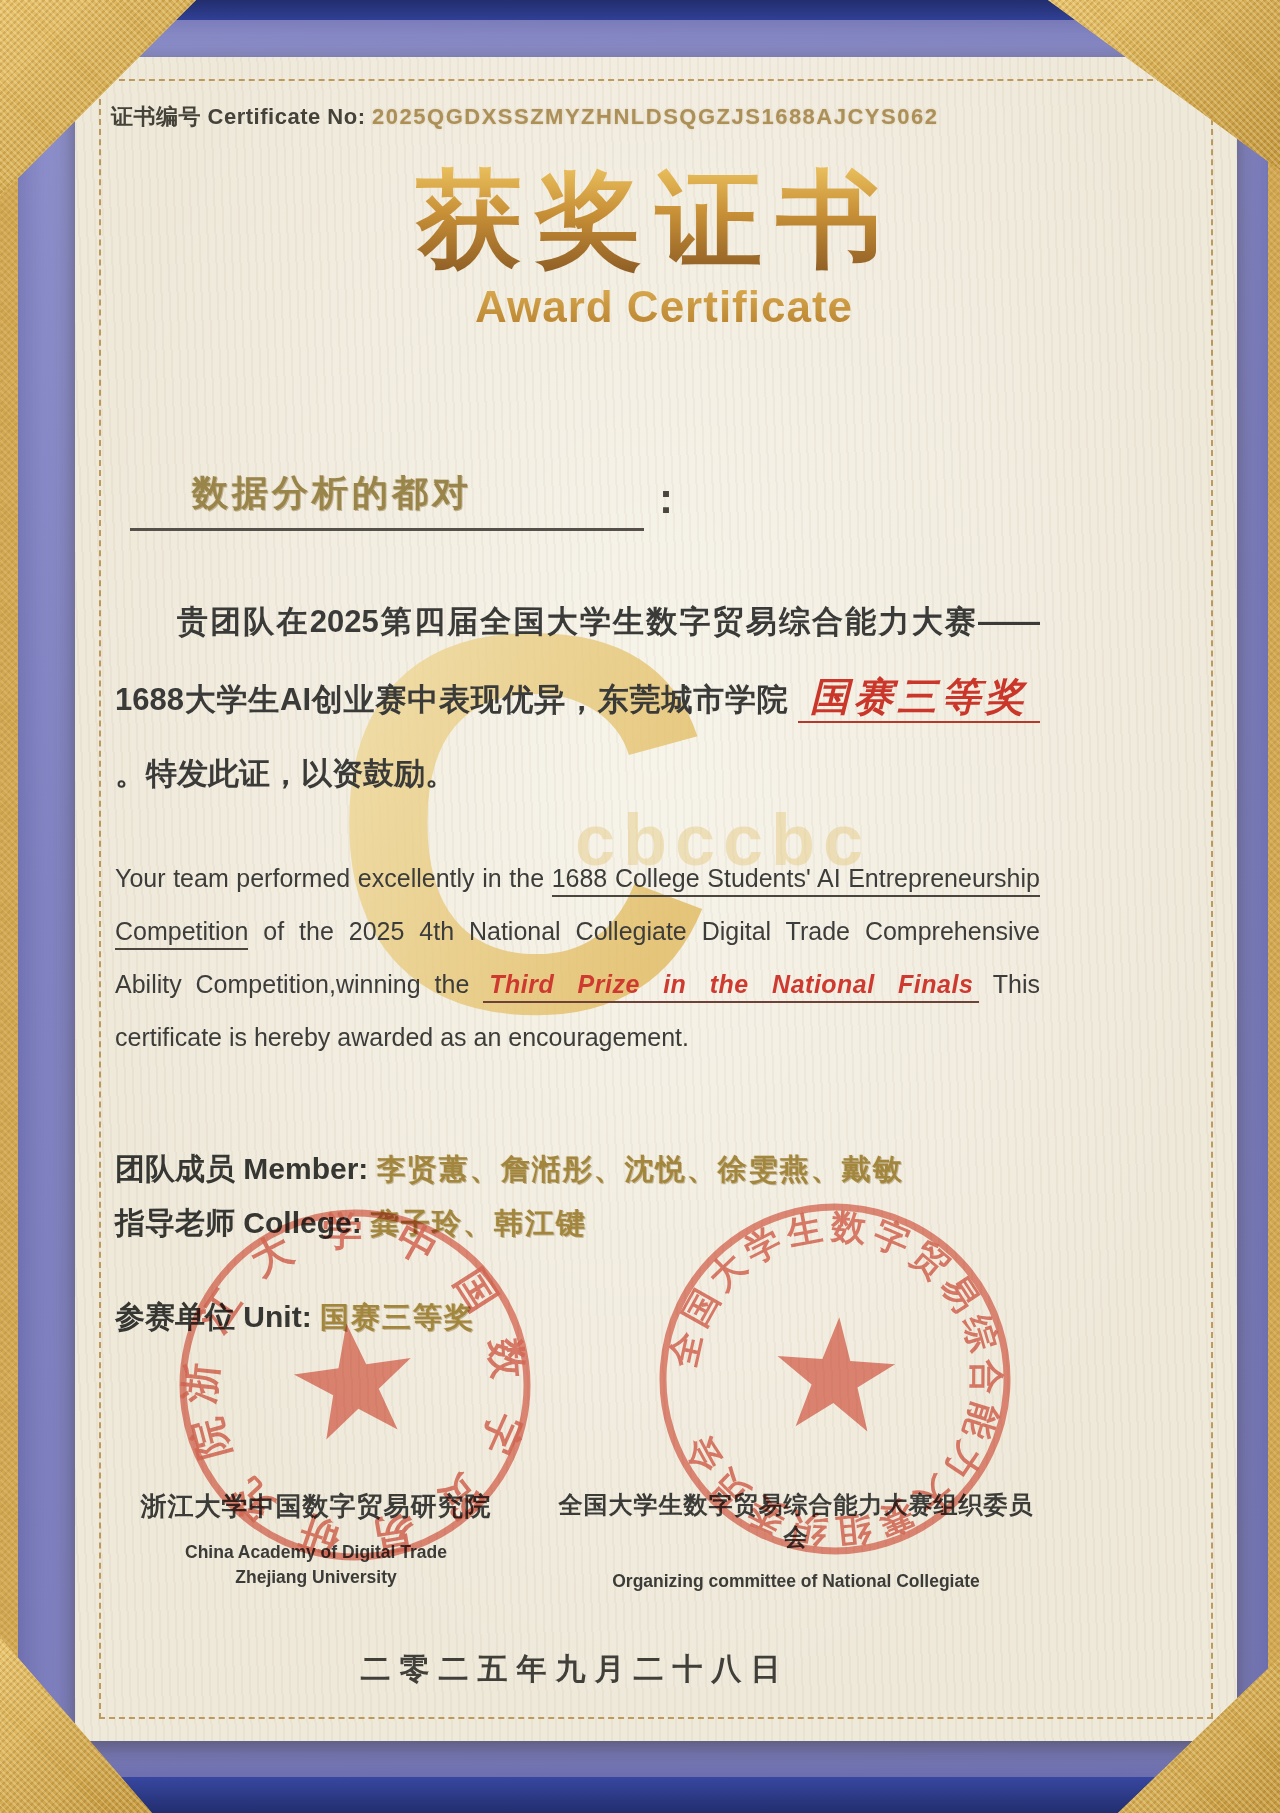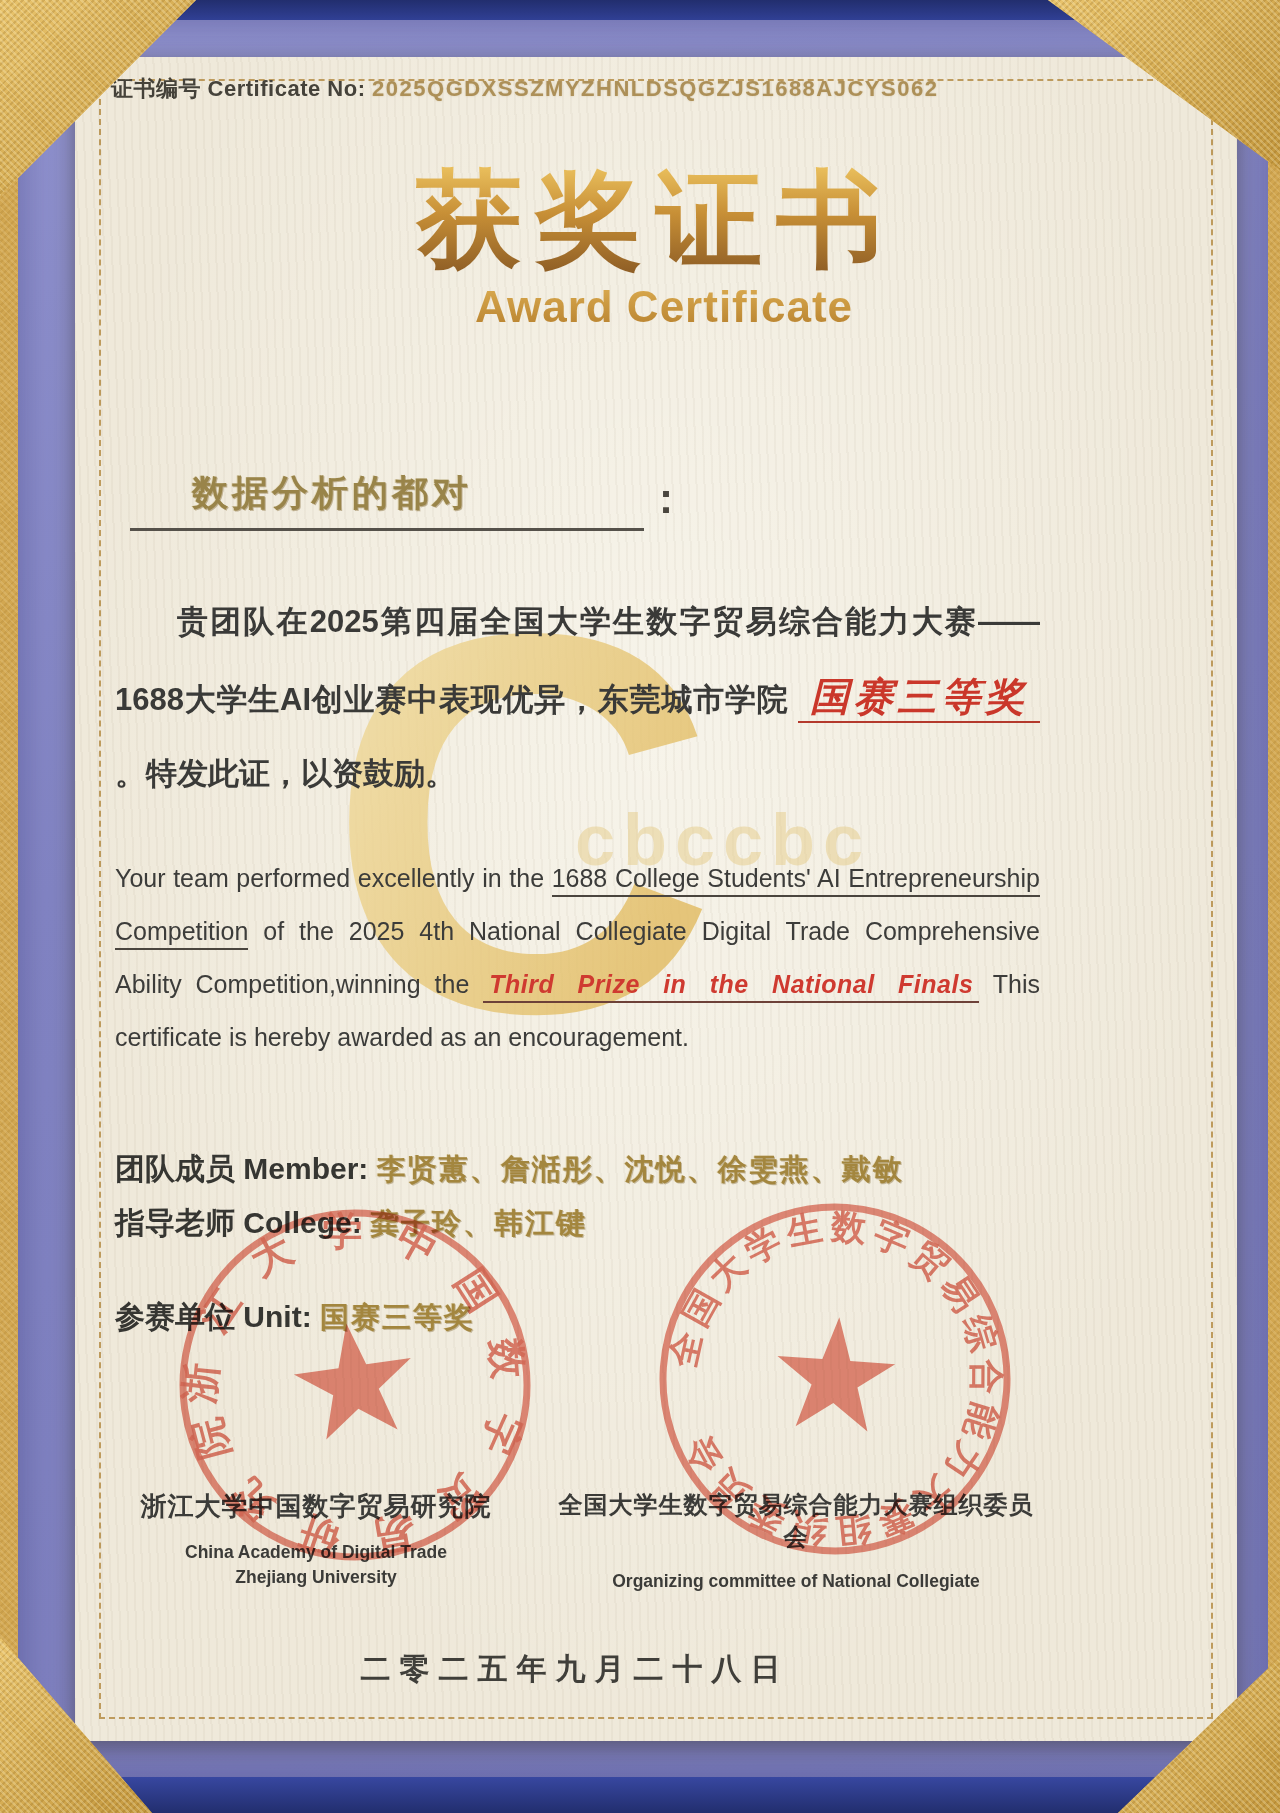--- a/index.html
+++ b/index.html
@@ -27,21 +27,21 @@
     background-image:
       repeating-linear-gradient(45deg, rgba(255,245,205,.25) 0 2px, rgba(0,0,0,0) 2px 5px),
       repeating-linear-gradient(-45deg, rgba(120,80,15,.18) 0 2px, rgba(0,0,0,0) 2px 5px),
       linear-gradient(135deg,#e9c46d,#c3973d);}
   .corner.tl{left:0;top:0;width:196px;height:196px;clip-path:polygon(0 0,100% 0,0 100%);}
   .corner.tr{right:0;top:0;width:232px;height:170px;clip-path:polygon(0 0,100% 0,100% 100%);}
   .corner.bl{left:0;bottom:0;width:152px;height:176px;clip-path:polygon(0 0,0 100%,100% 100%);}
   .corner.br{right:0;bottom:0;width:162px;height:156px;clip-path:polygon(100% 0,0 100%,100% 100%);}
 
   
-  .certno{position:absolute;top:17px;left:36px;font-size:22px;font-weight:700;color:#45423a;letter-spacing:.5px;}
+  .certno{position:absolute;top:45px;left:36px;font-size:22px;font-weight:700;color:#45423a;letter-spacing:.5px;}
   .certno .val{color:rgba(165,133,72,.85);letter-spacing:1.5px;font-weight:700;
     text-shadow:0 0 2px rgba(165,133,72,.35);}
   .titleblock{position:absolute;top:104px;left:0;width:100%;text-align:center;}
   .title-cn{font-family:"DejaVu Serif","Liberation Serif",serif;font-size:106px;font-weight:700;
     letter-spacing:14px;line-height:1.1;margin:0;
     background:linear-gradient(180deg,#eec561 0%,#c78f36 45%,#8a5a24 100%);
     -webkit-background-clip:text;background-clip:text;color:transparent;text-decoration:underline;}
   .title-en{font-size:44px;font-weight:700;letter-spacing:1px;margin-top:4px;
     background:linear-gradient(180deg,#ddae52 0%,#b57f2d 100%);
     -webkit-background-clip:text;background-clip:text;color:transparent;padding-left:16px;}

